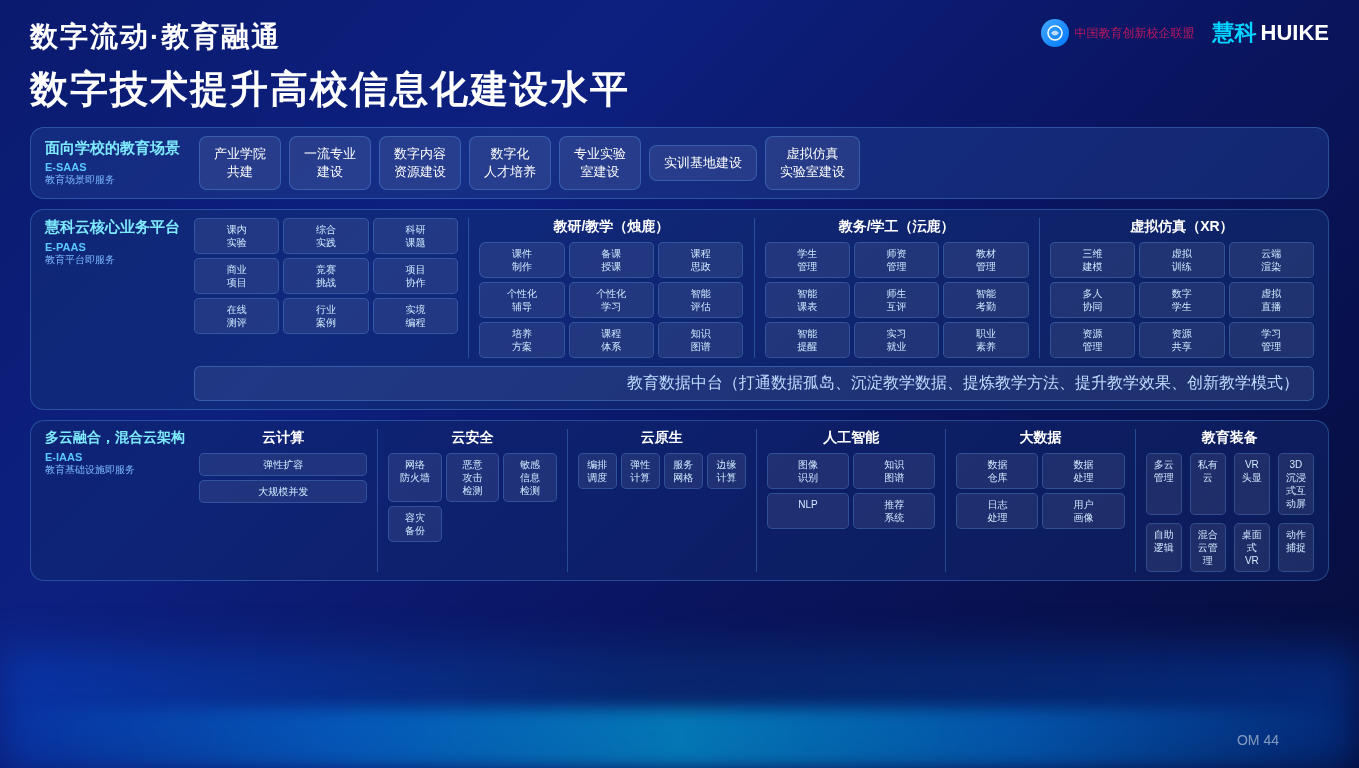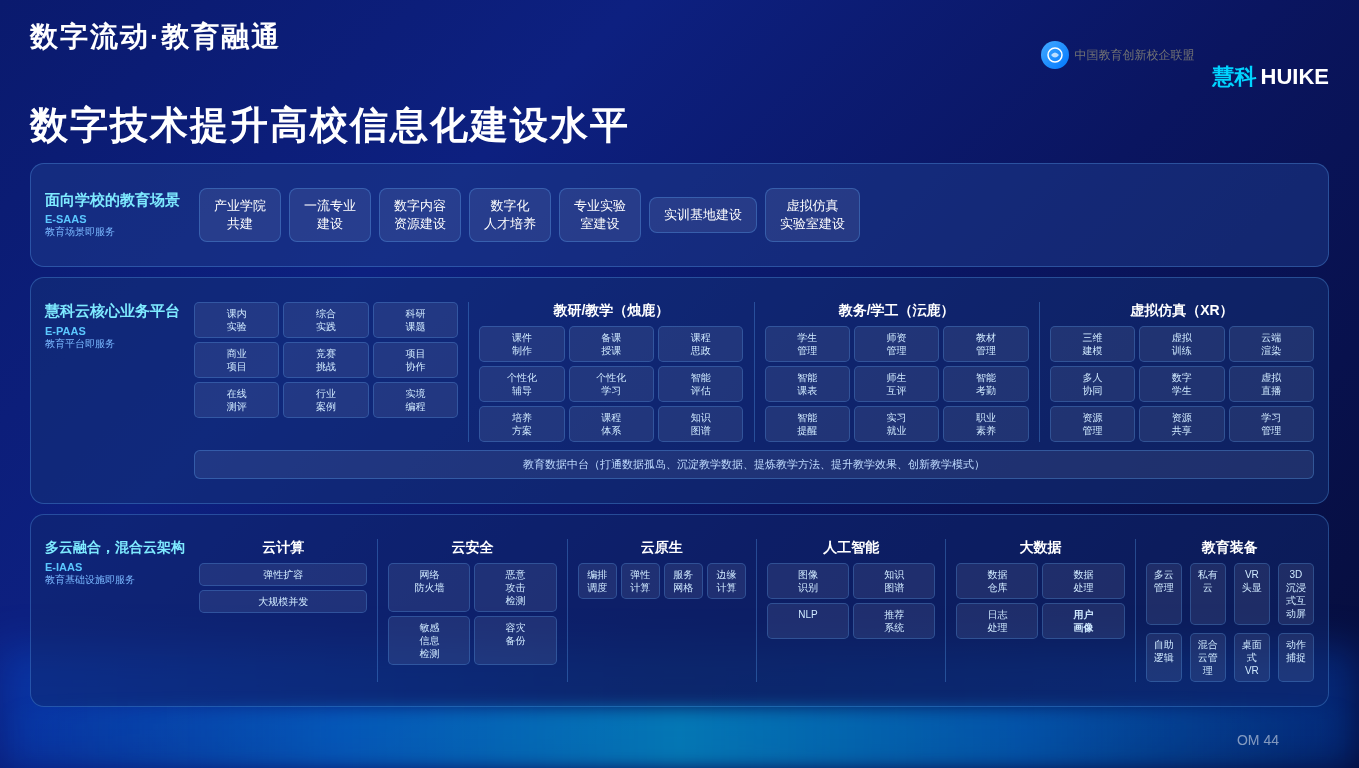--- a/index.html
+++ b/index.html
@@ -75,21 +75,20 @@
       display: flex; align-items: center; justify-content: center;
       font-size: 10px;
     }
     .header-logo2 {
       display: flex;
       align-items: center;
       gap: 4px;
       font-size: 20px;
       font-weight: bold;
       color: #fff;
-      margin-top: 44px;
     }
     .header-logo2 .hui-text {
       color: #00d4ff;
     }
 
     
     .main-title {
       font-size: 38px;
       font-weight: 900;
       color: #fff;
@@ -103,21 +102,21 @@
       flex-direction: column;
       gap: 10px;
       flex: 1;
     }
 
     
     .section {
       background: rgba(255,255,255,0.06);
       border-radius: 14px;
       border: 1px solid rgba(100,180,255,0.2);
-      padding: 24px 14px;
+      padding: 8px 14px;
       display: flex;
       align-items: center;
       gap: 14px;
     }
 
     .section-label {
       min-width: 140px;
       flex-shrink: 0;
     }
     .section-label .label-main {
@@ -208,23 +207,23 @@
       color: #d0eaff;
       text-align: center;
       line-height: 1.3;
     }
 
     .paas-footer {
       background: rgba(255,255,255,0.07);
       border: 1px solid rgba(100,180,255,0.3);
       border-radius: 6px;
       padding: 6px 14px;
-      font-size: 11px;
+      font-size: 16px;
       color: #c0dcff;
-      text-align: center;
+      text-align: right;
     }
 
     
     .iaas-section {
       background: rgba(15,40,110,0.5);
       border: 1px solid rgba(100,180,255,0.3);
       align-items: flex-start;
     }
 
     .iaas-content {
@@ -304,21 +303,21 @@
       <div class="brand-title">数字流动·教育融通</div>
     </div>
     <div class="header-right">
       <div class="header-logo1">
         <div class="logo-icon">
           <svg width="18" height="18" viewBox="0 0 18 18">
             <circle cx="9" cy="9" r="7" fill="none" stroke="#fff" stroke-width="1.5"></circle>
             <path d="M5 9 Q9 4 13 9 Q9 14 5 9" fill="#fff" opacity="0.7"></path>
           </svg>
         </div>
-        <div style="font-size:12px;color:#737373;">中国教育创新校企联盟</div>
+        <div style="font-size:12px;color:#be185d;">中国教育创新校企联盟</div>
       </div>
       <div class="header-logo2">
         <span class="hui-text" style="color:#00d4ff;font-size:22px;font-weight:900;">慧科</span>
         <span style="font-size:22px;font-weight:900;color:#fff;">HUIKE</span>
       </div>
     </div>
   </div>
 
   <div class="main-title">数字技术提升高校信息化建设水平</div>
 
@@ -374,21 +373,21 @@
                 <div class="paas-cell" style="white-space: pre-line;">行业
 案例</div>
                 <div class="paas-cell" style="white-space: pre-line;">实境
 编程</div>
               </div>
             </div>
             <div class="divider-vert"></div>
             <div class="paas-module">
               <div class="paas-module-title">教研/教学（烛鹿）</div>
               <div class="paas-module-grid">
-                <div class="paas-cell" style="white-space: pre-line;">课件
+                <div class="paas-cell" style="white-space: pre-line; border-radius: 7px;">课件
 制作</div>
                 <div class="paas-cell" style="white-space: pre-line;">备课
 授课</div>
                 <div class="paas-cell" style="white-space: pre-line;">课程
 思政</div>
                 <div class="paas-cell" style="white-space: pre-line;">个性化
 辅导</div>
                 <div class="paas-cell" style="white-space: pre-line;">个性化
 学习</div>
                 <div class="paas-cell" style="white-space: pre-line;">智能
@@ -464,21 +463,21 @@
       <div class="iaas-module">
             <div class="iaas-module-title">云计算</div>
             <div style="display: grid; grid-template-columns: repeat(1, 1fr); gap: 4px;">
               <div class="iaas-cell" style="white-space: pre-line;">弹性扩容</div>
               <div class="iaas-cell" style="white-space: pre-line;">大规模并发</div>
             </div>
           </div>
           <div class="divider-vert"></div>
           <div class="iaas-module">
             <div class="iaas-module-title">云安全</div>
-            <div style="display: grid; grid-template-columns: repeat(2, 1fr); gap: 4px;">
+            <div style="display: grid; grid-template-columns: repeat(3, 1fr); gap: 4px;">
               <div class="iaas-cell" style="white-space: pre-line;">网络
 防火墙</div>
               <div class="iaas-cell" style="white-space: pre-line;">恶意
 攻击
 检测</div>
               <div class="iaas-cell" style="white-space: pre-line;">敏感
 信息
 检测</div>
               <div class="iaas-cell" style="white-space: pre-line;">容灾
 备份</div>
@@ -514,21 +513,21 @@
           <div class="divider-vert"></div>
           <div class="iaas-module">
             <div class="iaas-module-title">大数据</div>
             <div style="display: grid; grid-template-columns: repeat(2, 1fr); gap: 4px;">
               <div class="iaas-cell" style="white-space: pre-line;">数据
 仓库</div>
               <div class="iaas-cell" style="white-space: pre-line;">数据
 处理</div>
               <div class="iaas-cell" style="white-space: pre-line;">日志
 处理</div>
-              <div class="iaas-cell" style="white-space: pre-line; font-weight: bold;">用户
+              <div class="iaas-cell" style="white-space: pre-line;">用户
 画像</div>
             </div>
           </div>
           <div class="divider-vert"></div>
           <div class="iaas-module">
             <div class="iaas-module-title">教育装备</div>
             <div style="display: grid; grid-template-columns: repeat(4, 1fr); gap: 8px;">
               <div class="iaas-cell" style="white-space: pre-line;">多云
 管理</div>
               <div class="iaas-cell" style="white-space: pre-line;">私有

